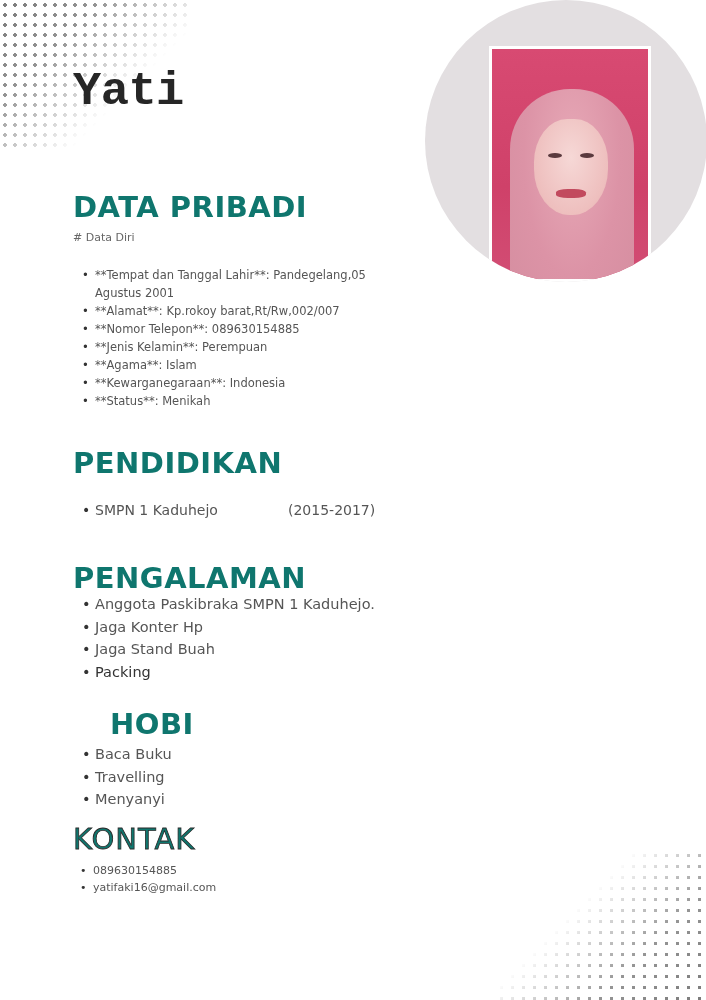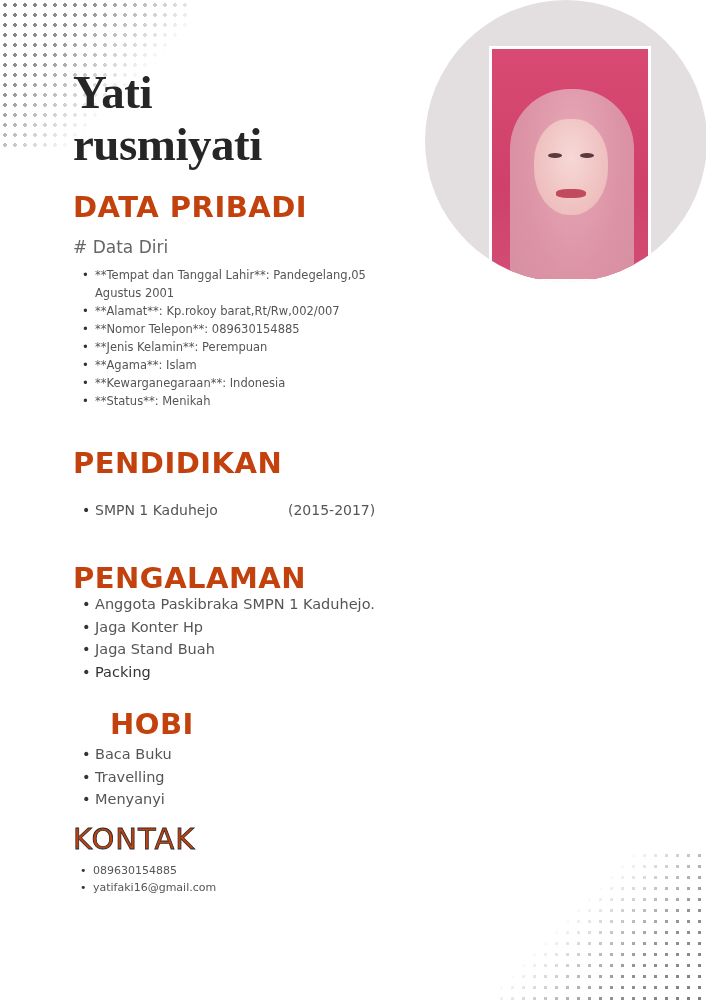--- a/index.html
+++ b/index.html
@@ -43,35 +43,35 @@
       position: absolute; left: 42px; top: 70px; width: 74px; height: 96px;
       background: radial-gradient(ellipse at 50% 40%, #f6d8d6 0%, #eebfbe 70%, #e3aeb2 100%);
       border-radius: 45% 45% 48% 48%;
     }
     .eye { position: absolute; top: 34px; width: 14px; height: 5px; background: #5a3a3e; border-radius: 50%; }
     .eye.l { left: 14px; } .eye.r { right: 14px; }
     .mouth { position: absolute; left: 22px; top: 70px; width: 30px; height: 9px; background: #c24a5e; border-radius: 40%; }
 
     .name {
       position: absolute; left: 73px; top: 66px;
-      font-family: Liberation Serif, serif; font-weight: bold;
+      font-family: Liberation Mono, monospace; font-weight: bold;
       font-size: 47px; line-height: 52px; color: #262626; letter-spacing: -0.5px;
     }
 
     .h2 {
       position: absolute; font-family: "DejaVu Sans", sans-serif; font-weight: bold;
-      color: #c2410c; letter-spacing: 0.5px;
+      color: #0f766e; letter-spacing: 0.5px;
     }
     .h-data { left: 73px; top: 190px; font-size: 29px; }
     .h-pend { left: 73px; top: 446px; font-size: 29px; }
     .h-peng { left: 73px; top: 561px; font-size: 29px; }
     .h-hobi { left: 82px; top: 707px; font-size: 29px; margin-left: 28px; }
     .h-kontak { left: 73px; top: 822px; font-size: 29px; font-weight: normal; letter-spacing: 1px; -webkit-text-stroke: 0.8px #2b2b2b; }
 
-    .sub { position: absolute; left: 73px; top: 237px; font-size: 17px; color: #666; text-align: right; }
+    .sub { position: absolute; left: 73px; top: 231px; font-size: 11px; color: #666; text-align: right; }
 
     ul.list { position: absolute; list-style: none; }
     ul.list li { position: relative; padding-left: 13px; color: #555; }
     ul.list li::before { content: "•"; position: absolute; left: 0; top: 0; color: #333; }
 
     .l-data { left: 82px; top: 266px; width: 330px; font-size: 11.5px; line-height: 18px; }
     .l-pend { left: 82px; top: 499px; font-size: 14px; line-height: 23px; }
     .l-pend li .yr { position: absolute; left: 206px; white-space: nowrap; }
     .l-pend li { width: 290px; }
     .l-peng { left: 82px; top: 593px; font-size: 14.5px; line-height: 22.5px; }
@@ -94,21 +94,20 @@
         <div class="eye l"></div>
           <div class="eye r"></div>
         <div class="mouth"></div>
       </div>
     </div>
   </div>
 </div>
 
 <div class="name">
   <div>Yati</div>
-  <div>rusmiyati</div>
 </div>
 
 <div class="h2 h-data">DATA PRIBADI</div>
 <div class="sub"># Data Diri</div>
 <ul class="list l-data">
   <li>**Tempat dan Tanggal Lahir**: Pandegelang,05 Agustus 2001</li>
   <li>**Alamat**: Kp.rokoy barat,Rt/Rw,002/007</li>
   <li>**Nomor Telepon**: 089630154885</li>
   <li>**Jenis Kelamin**: Perempuan</li>
   <li>**Agama**: Islam</li>

